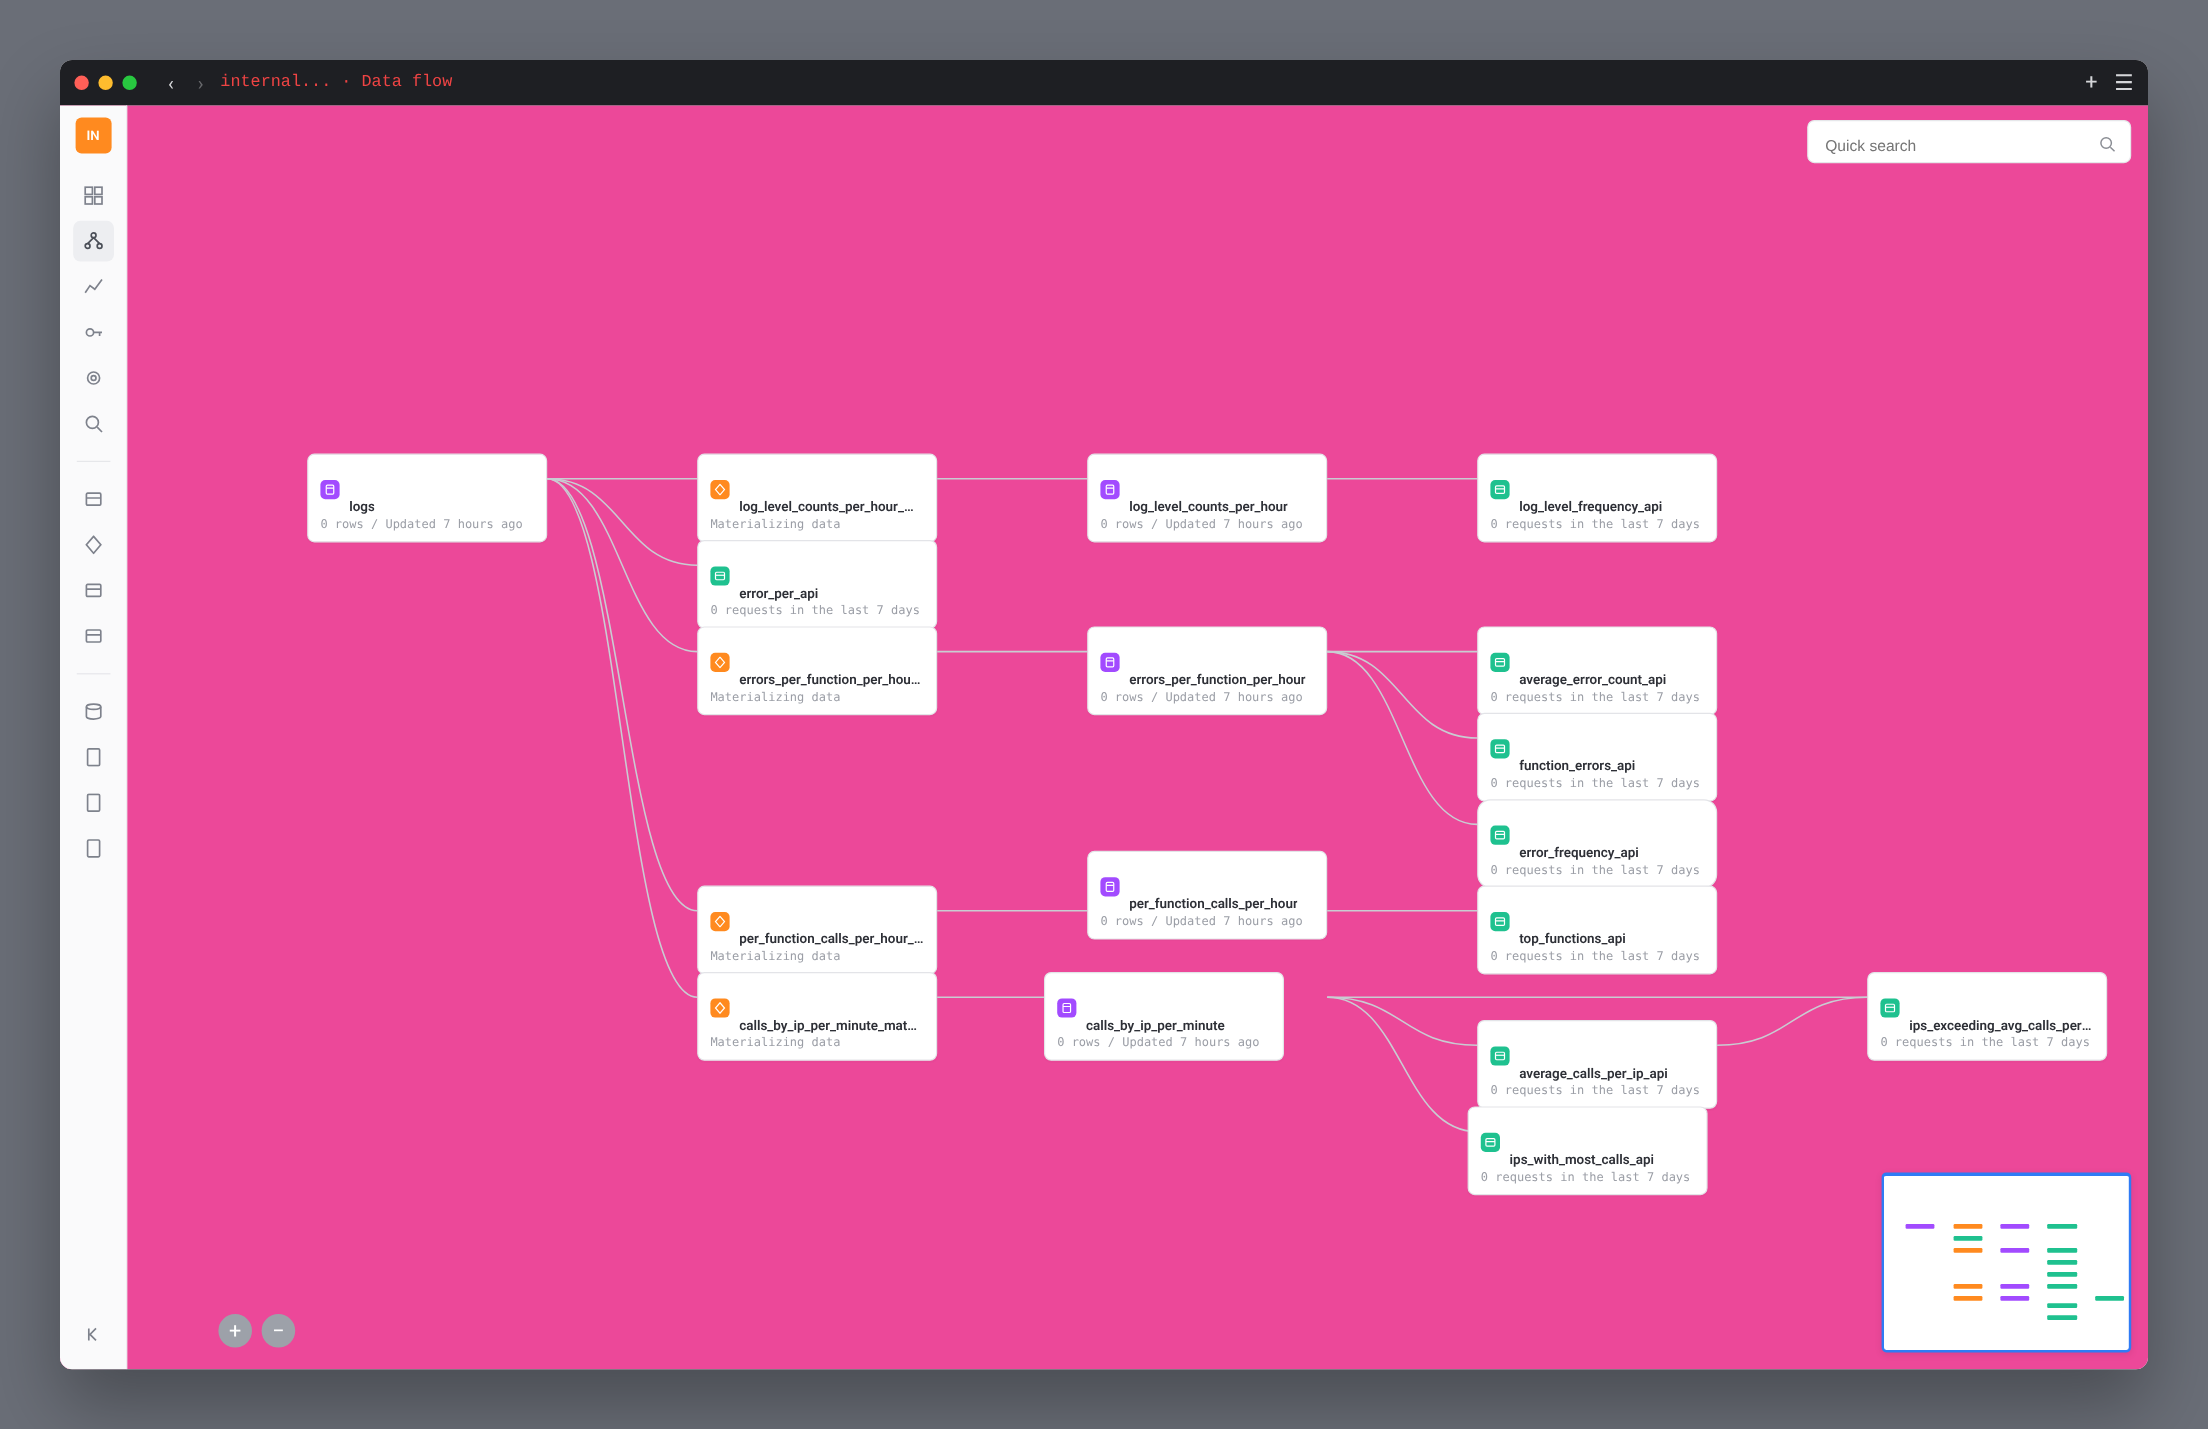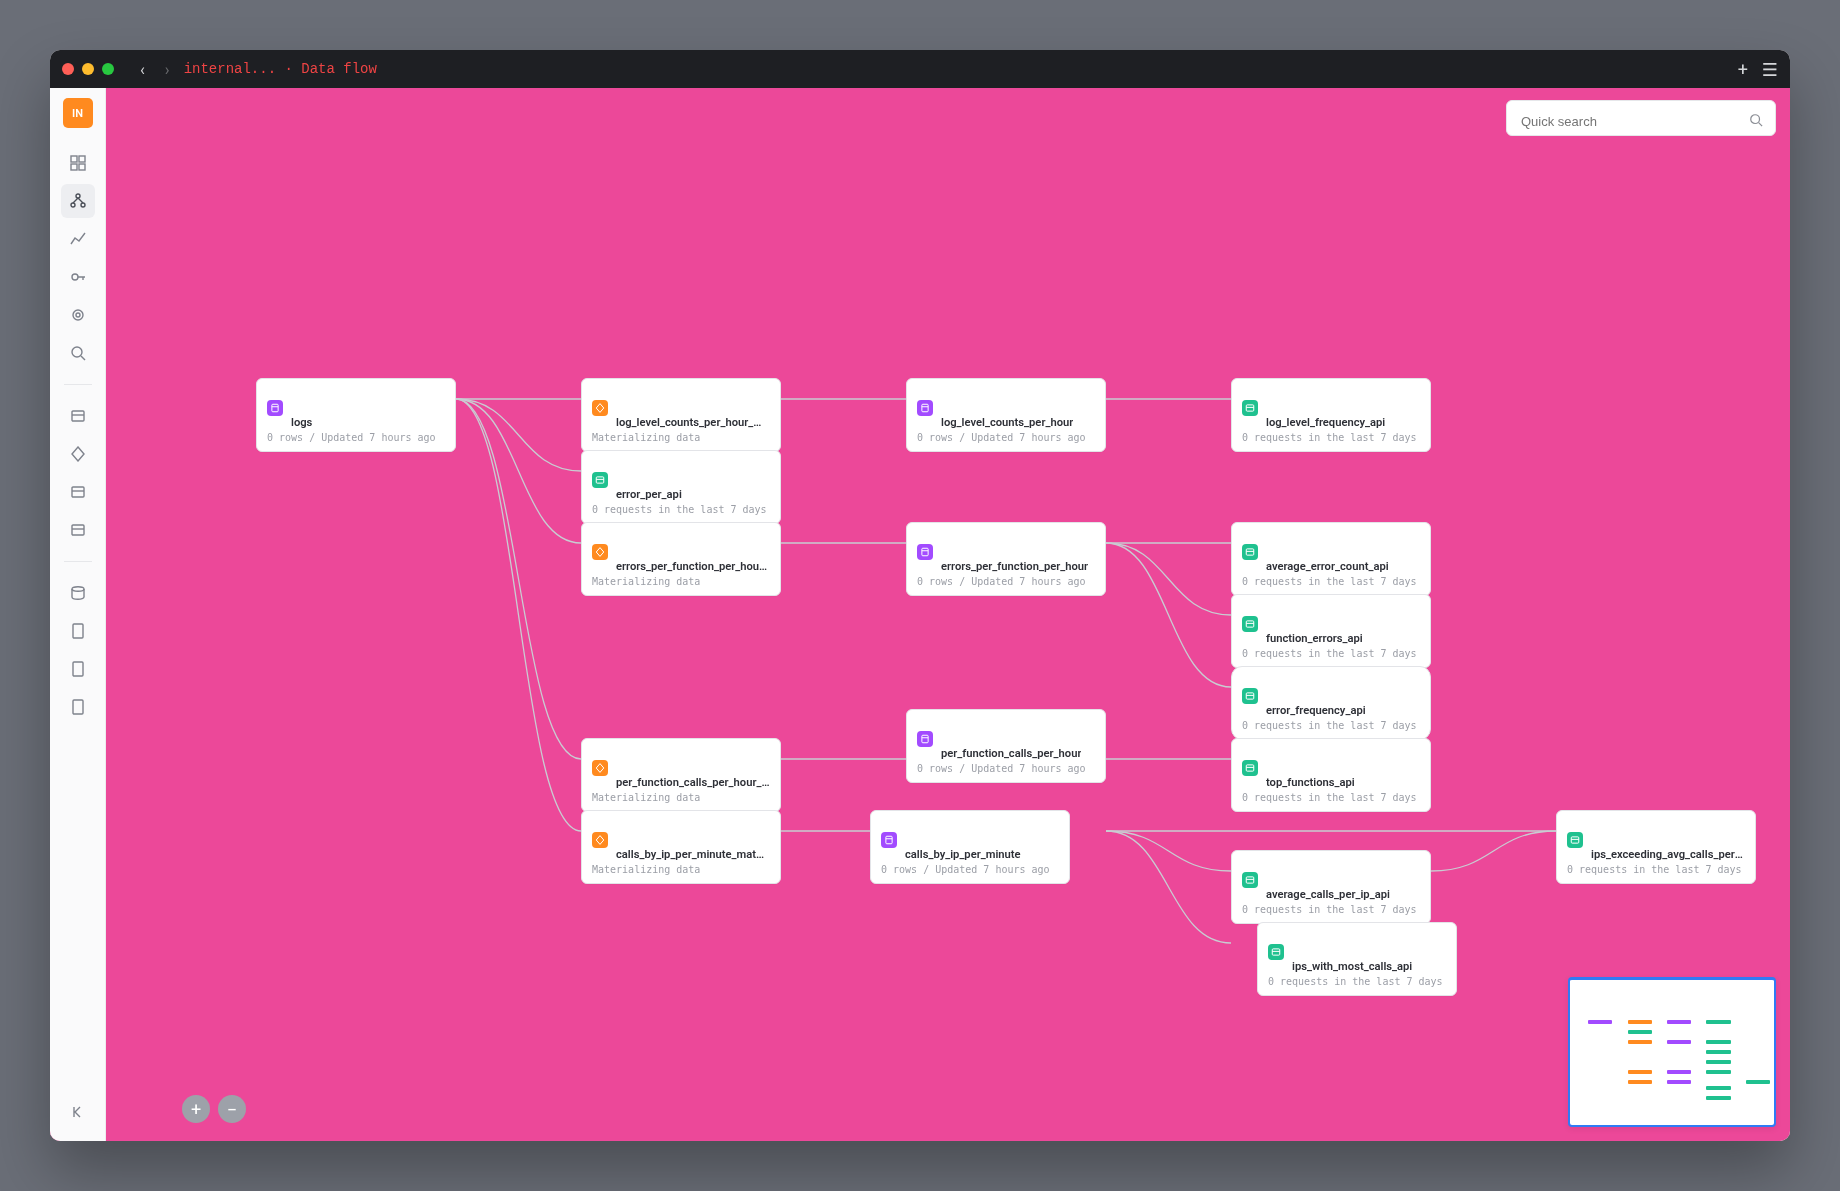--- a/index.html
+++ b/index.html
@@ -424,21 +424,21 @@
               <span class="nicon nt-green">
                 <svg viewBox="0 0 16 16">
                   <rect x="2" y="3" width="12" height="10" rx="1.5" fill="none" stroke="#fff" stroke-width="1.6"></rect>
                   <path d="M2 7 H14" stroke="#fff" stroke-width="1.6"></path>
                 </svg>
               </span>
               <span class="nlabel">average_calls_per_ip_api</span>
             </div>
             <div class="nsub">0 requests in the last 7 days</div>
           </div>
-          <div class="node" style="left: 1151px; top: 834px;">
+          <div class="node" style="left: 1117px; top: 834px;">
             <div class="hdr">
               <span class="nicon nt-green">
                 <svg viewBox="0 0 16 16">
                   <rect x="2" y="3" width="12" height="10" rx="1.5" fill="none" stroke="#fff" stroke-width="1.6"></rect>
                   <path d="M2 7 H14" stroke="#fff" stroke-width="1.6"></path>
                 </svg>
               </span>
               <span class="nlabel">ips_with_most_calls_api</span>
             </div>
             <div class="nsub">0 requests in the last 7 days</div>

